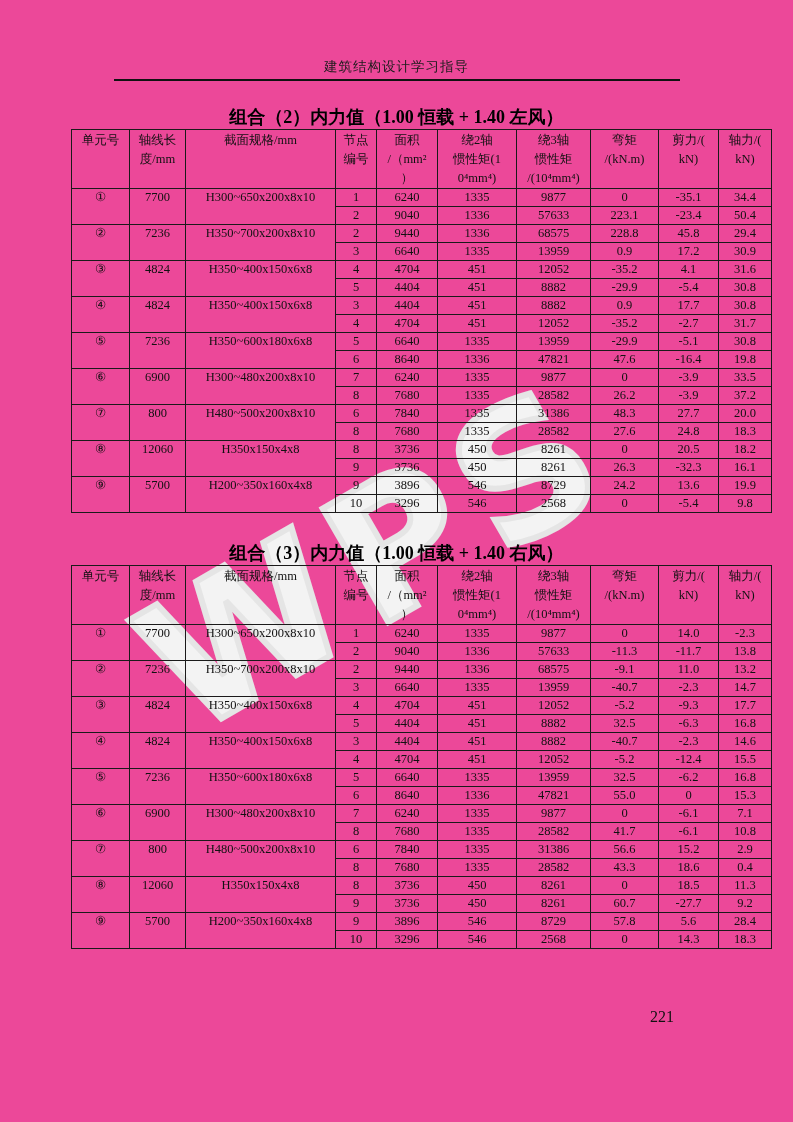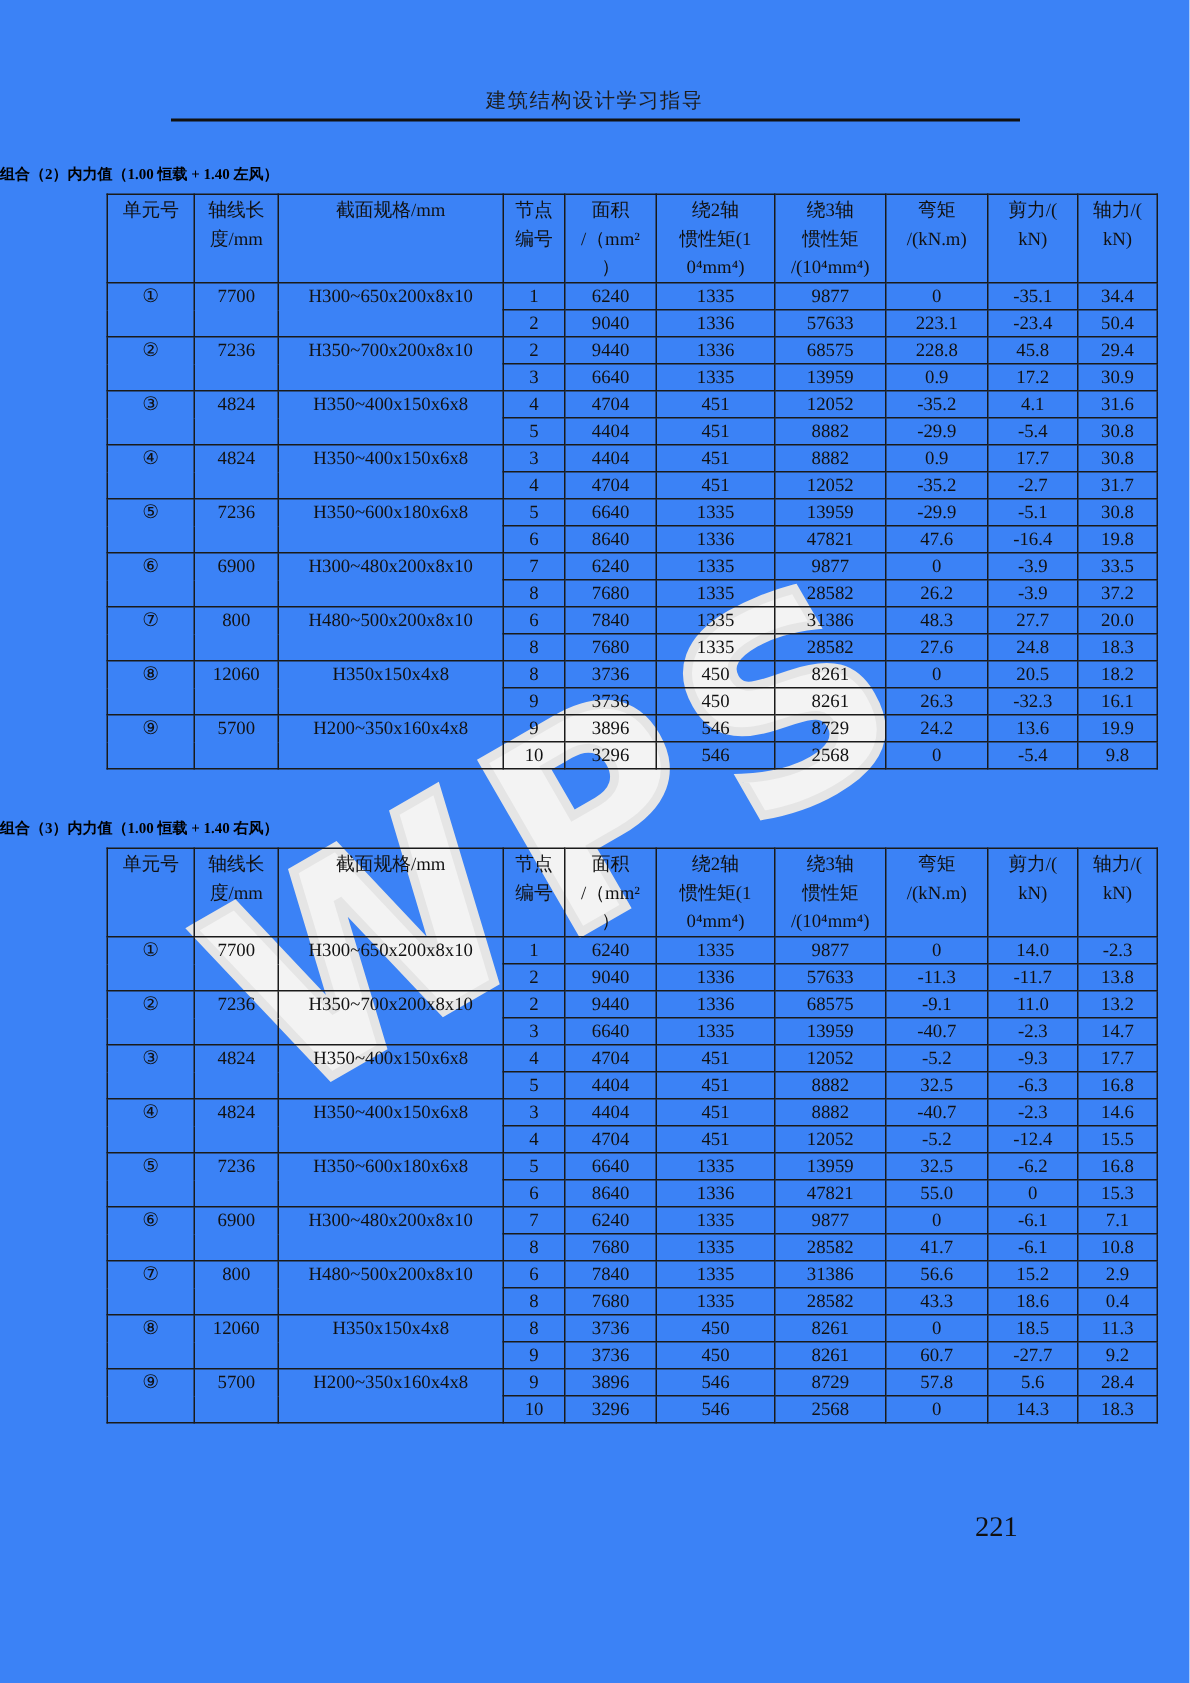--- a/index.html
+++ b/index.html
@@ -3,21 +3,21 @@
 <meta charset="utf-8">
 <style>
   * { box-sizing: border-box; margin: 0; padding: 0; }
   html, body { background: #ffffff; }
   body { font-family: "Liberation Serif", "DejaVu Serif", serif; }
 
   .page {
     position: relative;
     width: 793px;
     height: 1122px;
-    background: #3b82f6;
+    background: #ec4899;
     overflow: hidden;
     margin: 0 auto;
   }
 
   
   .doc-header { padding-top: 58px; position: relative; z-index: 2; }
   .doc-header-title {
     text-align: center;
     font-size: 13.5px;
     color: #1c1c1c;
@@ -48,21 +48,22 @@
     letter-spacing: 14px;
     color: #f3f3f3;
     -webkit-text-stroke: 6px #e5e5e5;
     z-index: 0;
     user-select: none;
   }
 
   .content { position: relative; z-index: 1; }
 
   .tbl-title {
-    font-size: 10px;
+    text-align: center;
+    font-size: 18px;
     font-weight: bold;
     color: #000;
     height: 20px;
     line-height: 20px;
   }
   .tbl-title-1 { margin-top: 26px; }
   .tbl-title-2 { margin-top: 30px; }
 
   table.forces {
     border-collapse: collapse;
@@ -92,21 +93,21 @@
     height: 18px;
     line-height: 17px;
     padding: 0 1px;
   }
   table.forces td.unit-cell { vertical-align: top; }
 
   .page-num {
     position: absolute;
     left: 650px;
     top: 1008px;
-    font-size: 19px;
+    font-size: 16px;
     color: #111;
     z-index: 2;
   }
 </style>
 </head>
 <body>
 
 <div class="page">
 
   <div class="doc-header">

